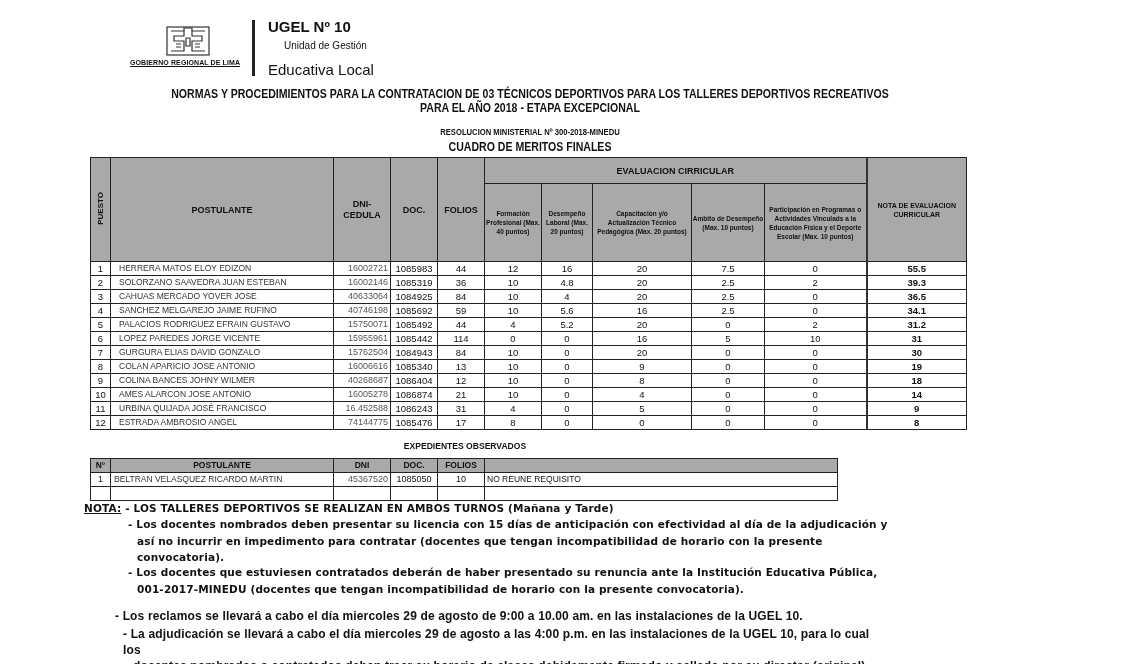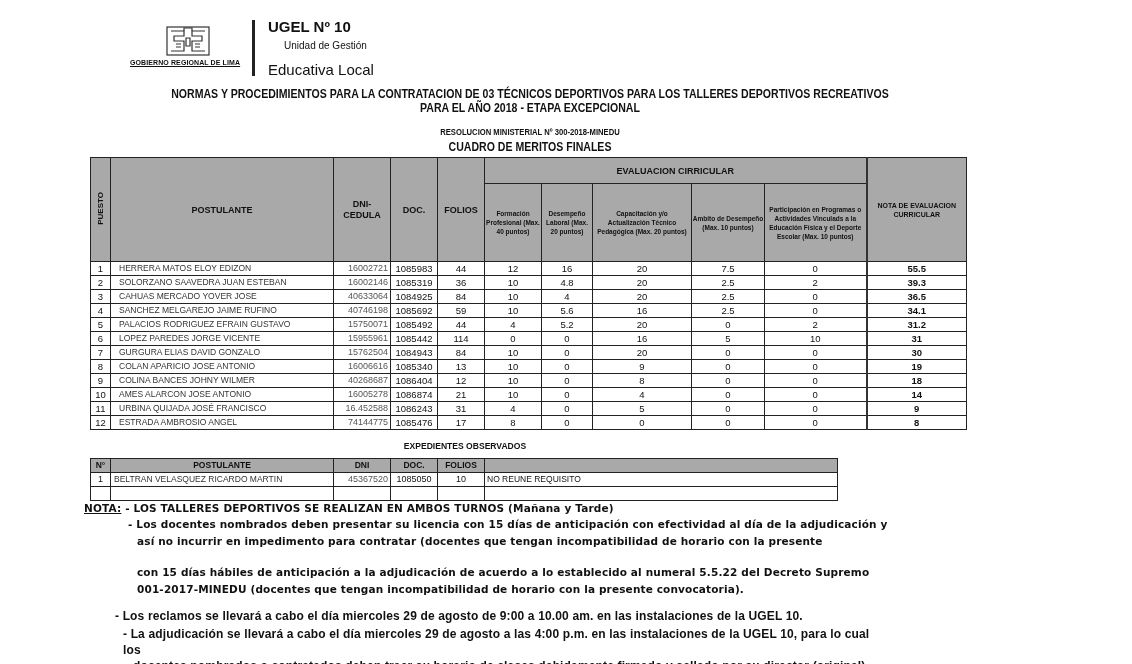--- a/index.html
+++ b/index.html
@@ -305,22 +305,23 @@
     </tr>
   </tbody>
 </table>
 
 <div class="abs note n1">
   <span class="note-label">NOTA:</span><span> - LOS TALLERES DEPORTIVOS SE REALIZAN EN AMBOS TURNOS (Mañana y Tarde)</span>
 </div>
 <div class="abs note n2">
   <div>- Los docentes nombrados deben presentar su licencia con 15 días de anticipación con efectividad al día de la adjudicación y</div>
   <span class="indent2">así no incurrir en impedimento para contratar (docentes que tengan incompatibilidad de horario con la presente</span>
+  <span class="indent2">convocatoria).</span>
 </div>
 <div class="abs note n3">
-  <span class="indent2">con 15 días hábiles de anticipación a la adjudicación de acuerdo a lo establecido al numeral 5.5.22 del Decreto Supremo</span>
+  <div>- Los docentes que estuviesen contratados deberán de haber presentado su renuncia ante la Institución Educativa Pública,</div>
   <span class="indent2">001-2017-MINEDU (docentes que tengan incompatibilidad de horario con la presente convocatoria).</span>
 </div>
 <div class="abs note n4">-  Los reclamos se llevará a cabo el día miercoles 29 de agosto de 9:00 a 10.00 am. en las instalaciones de la UGEL 10.</div>
 <div class="abs note n5">
   <div>-  La adjudicación  se  llevará a cabo  el  día miercoles 29 de agosto  a las  4:00 p.m.  en las instalaciones de la UGEL 10,  para lo cual los</div>
   <div style="padding-left:10px">docentes nombrados o contratados deben traer su horario de clases debidamente firmado y sellado por su director (original)</div>
 </div>
 
 </body></html>

